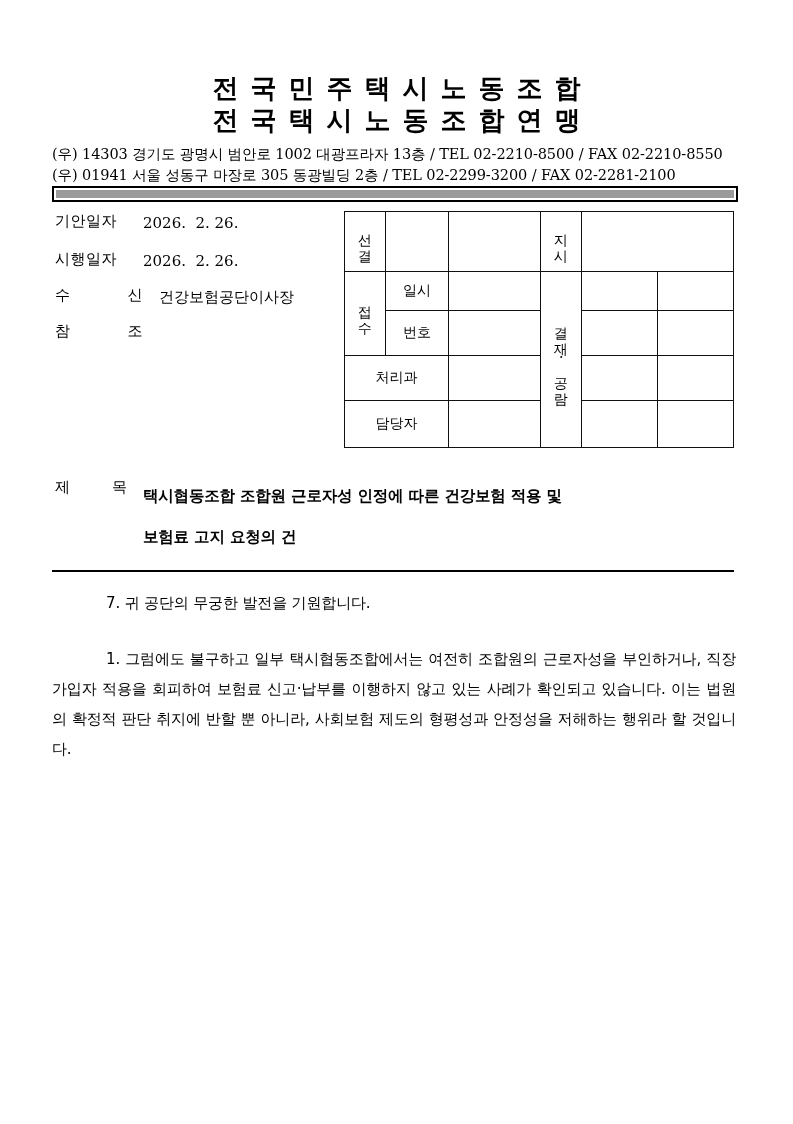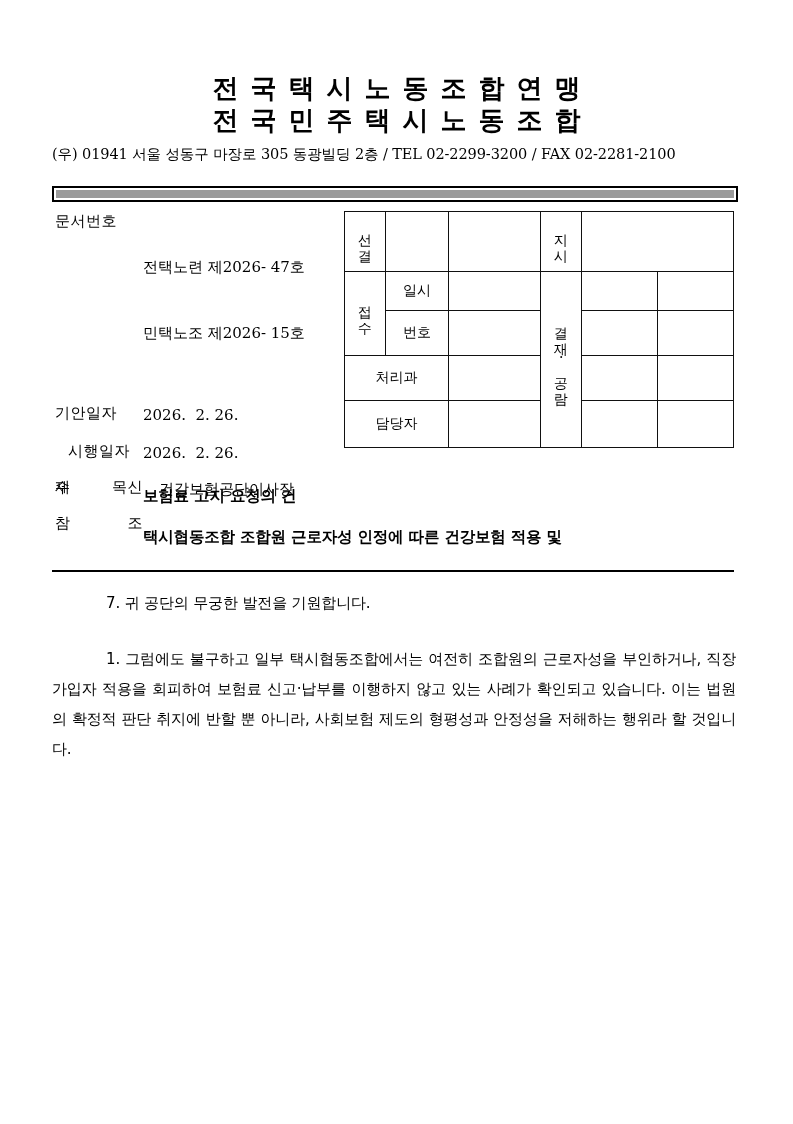--- a/index.html
+++ b/index.html
@@ -75,21 +75,21 @@
     top: 212px;
     width: 280px;
     font-family: "DejaVu Serif", "Liberation Serif", serif;
     font-size: 15px;
   }
   .meta-row {
     display: flex;
     align-items: flex-start;
     margin-bottom: 16px;
   }
-  .meta-row.tight { margin-bottom: 14px; text-align: center; }
+  .meta-row.tight { margin-bottom: 14px; }
   .meta-label {
     width: 88px;
     flex: 0 0 88px;
     white-space: nowrap;
     letter-spacing: 0.5px;
   }
   .meta-label.spread {
     display: flex;
     justify-content: space-between;
     width: 72px;
@@ -181,41 +181,35 @@
   }
   .para:last-child { margin-bottom: 0; }
   .para.no-justify { text-align: left; }
 </style>
 </head>
 <body>
 
 <div class="page">
 
   <div class="letterhead">
+    <div class="org-name">전국민주택시노동조합</div>
     <div class="org-name">전국택시노동조합연맹</div>
-    <div class="org-name">전국민주택시노동조합</div>
   </div>
 
   <div class="addr-block">
+    <div class="addr-line">(우) 14303 경기도 광명시 범안로 1002 대광프라자 13층 / TEL 02-2210-8500 / FAX 02-2210-8550</div>
     <div class="addr-line">(우) 01941 서울 성동구 마장로 305 동광빌딩 2층 / TEL 02-2299-3200 / FAX 02-2281-2100</div>
   </div>
 
   <div class="rule-bar-outer">
     <div class="rule-bar-inner"></div>
   </div>
 
   <div class="meta">
 
-    <div class="meta-row">
-      <div class="meta-label">문서번호</div>
-      <div class="meta-value">
-        <div>전택노련 제2026- 47호</div>
-        <div>민택노조 제2026- 15호</div>
-      </div>
-    </div>
 
     <div class="meta-row">
       <div class="meta-label">기안일자</div>
       <div class="meta-value">2026.  2. 26.</div>
     </div>
 
     <div class="meta-row tight">
       <div class="meta-label">시행일자</div>
       <div class="meta-value">2026.  2. 26.</div>
     </div>
@@ -302,22 +296,22 @@
         <td></td>
       </tr>
     </tbody>
   </table>
 
   <div class="subject">
     <div class="subject-label">
       <span>제</span>
       <span>목</span>
     </div>
+    <div class="subject-text">택시협동조합 조합원 근로자성 인정에 따른 건강보험 적용 및</div>
     <div class="subject-text">보험료 고지 요청의 건</div>
-    <div class="subject-text">택시협동조합 조합원 근로자성 인정에 따른 건강보험 적용 및</div>
   </div>
 
   <div class="divider"></div>
 
   <div class="body-text">
     <p class="para no-justify">7. 귀 공단의 무궁한 발전을 기원합니다.</p>
     <p class="para">1. 그럼에도 불구하고 일부 택시협동조합에서는 여전히 조합원의 근로자성을 부인하거나, 직장가입자 적용을 회피하여 보험료 신고·납부를 이행하지 않고 있는 사례가 확인되고 있습니다. 이는 법원의 확정적 판단 취지에 반할 뿐 아니라, 사회보험 제도의 형평성과 안정성을 저해하는 행위라 할 것입니다.</p>
   </div>
 
 </div>

